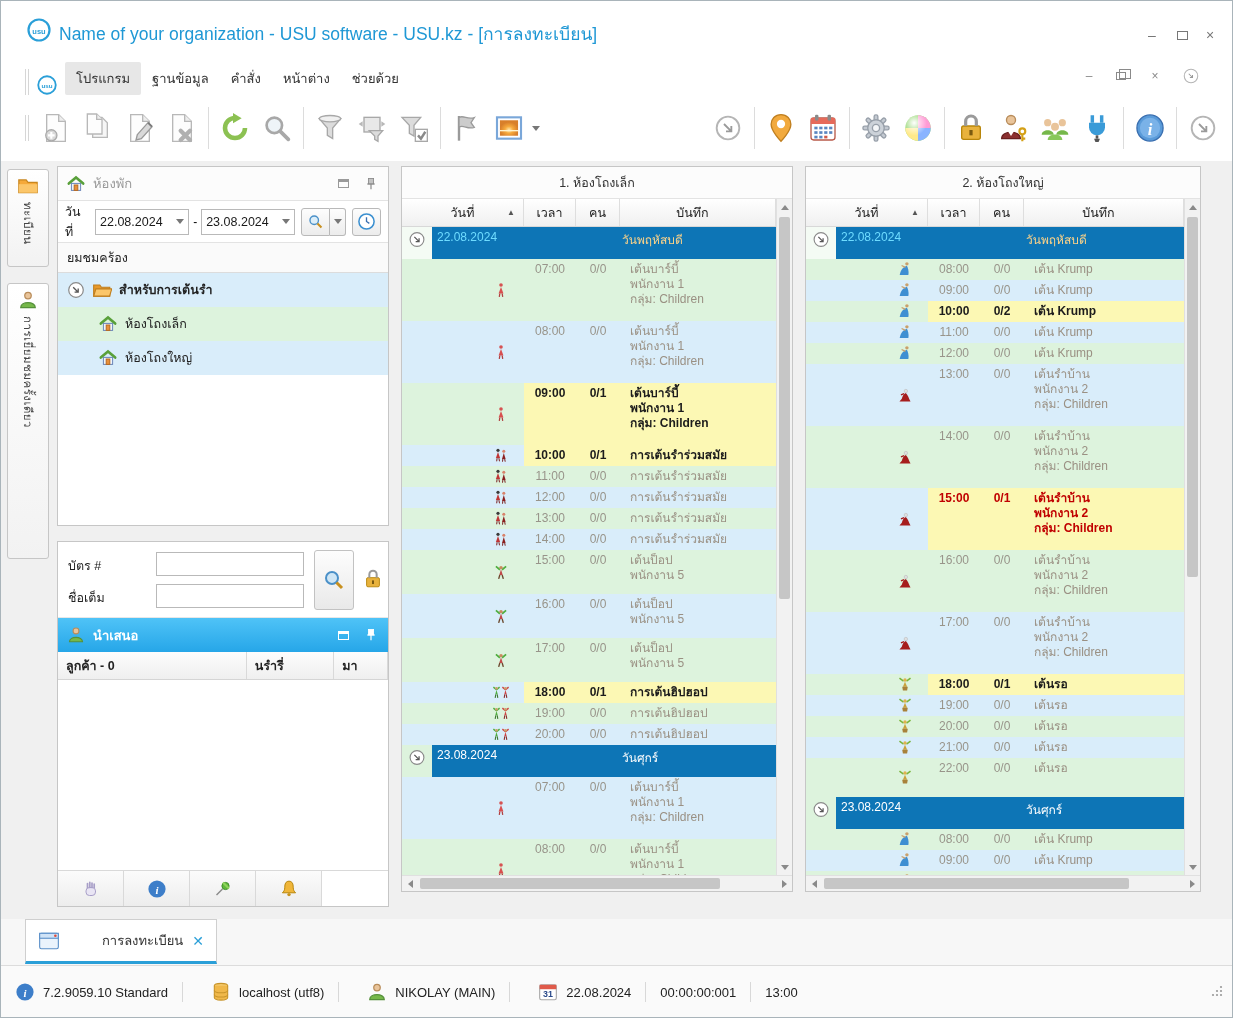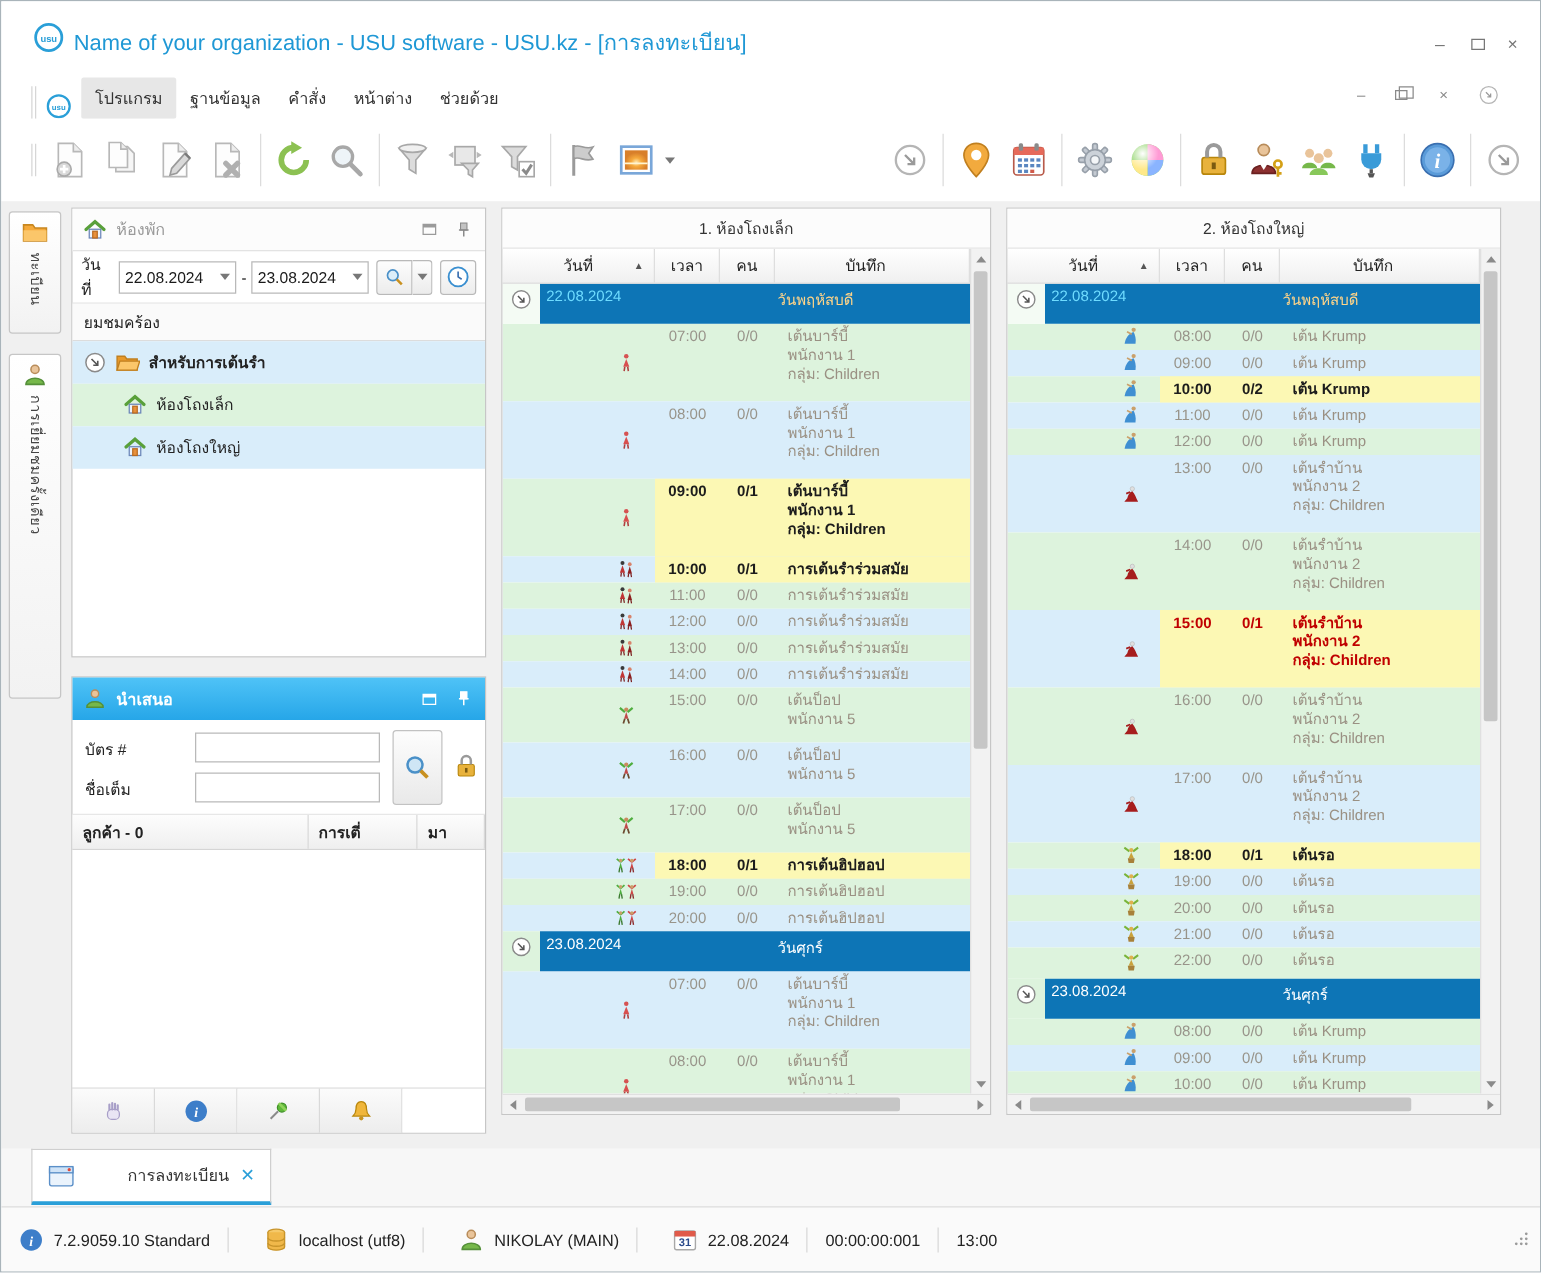--- a/index.html
+++ b/index.html
@@ -487,60 +487,60 @@
                 <rect x="4.4" y="8.4" width="9.2" height="7" fill="#eef4fb" stroke="#6b86b8"></rect>
                 <rect x="7.2" y="10" width="3.6" height="5.4" fill="#e8903a" stroke="#b86a20"></rect>
               </svg>
             </span>
             <span>ห้องโถงใหญ่</span>
           </div>
         </div>
     </div>
 
     <div class="panel" id="present-panel">
-      <div id="present-head">
-        <span class="ic" style="width:20px;height:18px;">
-            <svg viewBox="0 0 16 16" width="100%" height="100%">
-              <circle cx="8" cy="4.4" r="2.6" fill="#e9c49a" stroke="#b88c5a"></circle>
-              <path d="M2.2 14 C2.2 8.8 13.8 8.8 13.8 14 Z" fill="#76b84a" stroke="#55903a"></path>
-            </svg>
-          </span>
-        <span class="ptitle">นำเสนอ</span>
-        <span class="phead-ic">
-            <span class="minbox"></span>
-          </span>
-        <span class="phead-ic">
-            <svg width="12" height="14" viewBox="0 0 14 16">
-              <rect x="4" y="1.5" width="6" height="6.5" fill="#fff" stroke="#fff"></rect>
-              <path d="M2.5 8 H11.5 M7 8 V14" stroke="#fff" stroke-width="1.4" fill="none"></path>
-            </svg>
-          </span>
-      </div>
       <div id="present-fields">
         <span class="fld-lbl" style="top:14px;">บัตร #</span>
         <input class="fld" style="top: 10px;" value="">
         <span class="fld-lbl" style="top:46px;">ชื่อเต็ม</span>
         <input class="fld" style="top: 42px;" value="">
         <span id="present-search">
             <svg width="24" height="24" viewBox="0 0 24 24">
               <circle cx="10" cy="10" r="6" fill="#cfe6f5" stroke="#4a90c8" stroke-width="2"></circle>
               <path d="M14.5 14.5 L20 20" stroke="#c8901f" stroke-width="3"></path>
             </svg>
           </span>
         <span id="present-lock" class="ic">
             <svg width="22" height="24" viewBox="0 0 24 24">
               <rect x="5" y="10.5" width="14" height="10" rx="1.5" fill="#e8b23c" stroke="#b8860b"></rect>
               <path d="M8 10.5 V7 a4 4 0 0 1 8 0 V10.5" stroke="#9a9a9a" stroke-width="2.2" fill="none"></path>
               <rect x="10.9" y="13.5" width="2.2" height="4" fill="#7a5a10"></rect>
             </svg>
           </span>
       </div>
+      <div id="present-head">
+        <span class="ic" style="width:20px;height:18px;">
+            <svg viewBox="0 0 16 16" width="100%" height="100%">
+              <circle cx="8" cy="4.4" r="2.6" fill="#e9c49a" stroke="#b88c5a"></circle>
+              <path d="M2.2 14 C2.2 8.8 13.8 8.8 13.8 14 Z" fill="#76b84a" stroke="#55903a"></path>
+            </svg>
+          </span>
+        <span class="ptitle">นำเสนอ</span>
+        <span class="phead-ic">
+            <span class="minbox"></span>
+          </span>
+        <span class="phead-ic">
+            <svg width="12" height="14" viewBox="0 0 14 16">
+              <rect x="4" y="1.5" width="6" height="6.5" fill="#fff" stroke="#fff"></rect>
+              <path d="M2.5 8 H11.5 M7 8 V14" stroke="#fff" stroke-width="1.4" fill="none"></path>
+            </svg>
+          </span>
+      </div>
       <div id="present-cols">
           <span class="pc" style="width: 190px;">ลูกค้า - 0</span>
-          <span class="pc" style="width: 88px;">การเตี่</span>
+          <span class="pc" style="width: 88px;">นรำรี่</span>
           <span class="pc" style="width: 54px;">มา</span>
         </div>
       <div id="present-list"></div>
       <div id="present-btns">
           <span class="pbtn">
             <svg viewBox="0 0 20 20">
               <rect x="5" y="8.5" width="9.5" height="8" rx="3.4" fill="#e9e5f4" stroke="#a89fc8"></rect>
               <path d="M6.5 8.5 V4.6 M8.8 8.5 V3.4 M11 8.5 V4 M13.2 8.5 V5.2" stroke="#a89fc8" stroke-width="1.7" stroke-linecap="round"></path>
             </svg>
           </span>
@@ -1218,21 +1218,21 @@
                       <path d="M5.4 10 H10.6 L10 13.6 H6 Z" fill="#a8813a"></path>
                     </svg>
                   </span>
                 </div>
                 <div class="htime">21:00</div>
                 <div class="hppl">0/0</div>
                 <div class="hnote">
                   <div>เต้นรอ</div>
                 </div>
               </div>
-              <div class="hrow green" style="height: 25px;">
+              <div class="hrow green" style="height: 39px;">
                 <div class="hgut"></div>
                 <div class="hdate">
                   <span class="ic16">
                     <svg viewBox="0 0 16 16" width="100%" height="100%">
                       <path d="M2.8 2 L6.6 4.8 M13.2 2 L9.4 4.8" stroke="#79b43a" stroke-width="1.5"></path>
                       <circle cx="8" cy="3.8" r="1.6" fill="#e0b14f"></circle>
                       <path d="M8 5.4 L6 10 H10 Z" fill="#c9a23c"></path>
                       <path d="M5.4 10 H10.6 L10 13.6 H6 Z" fill="#a8813a"></path>
                     </svg>
                   </span>

